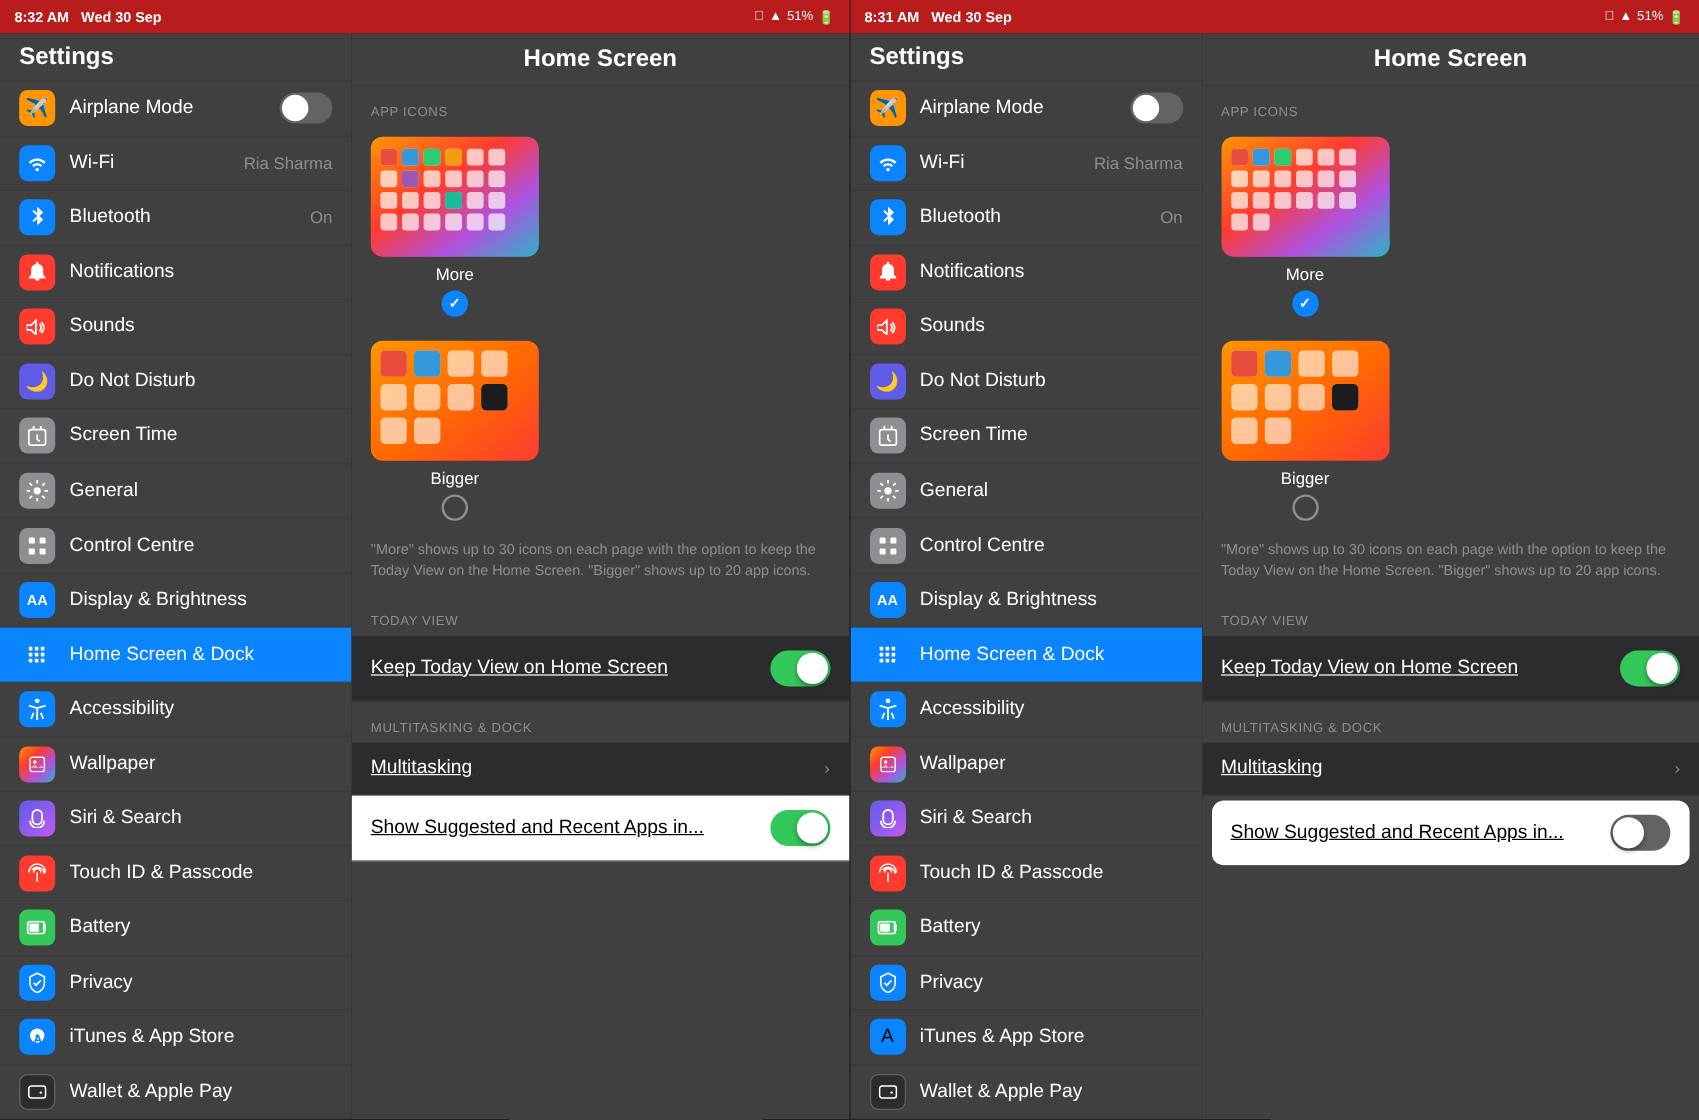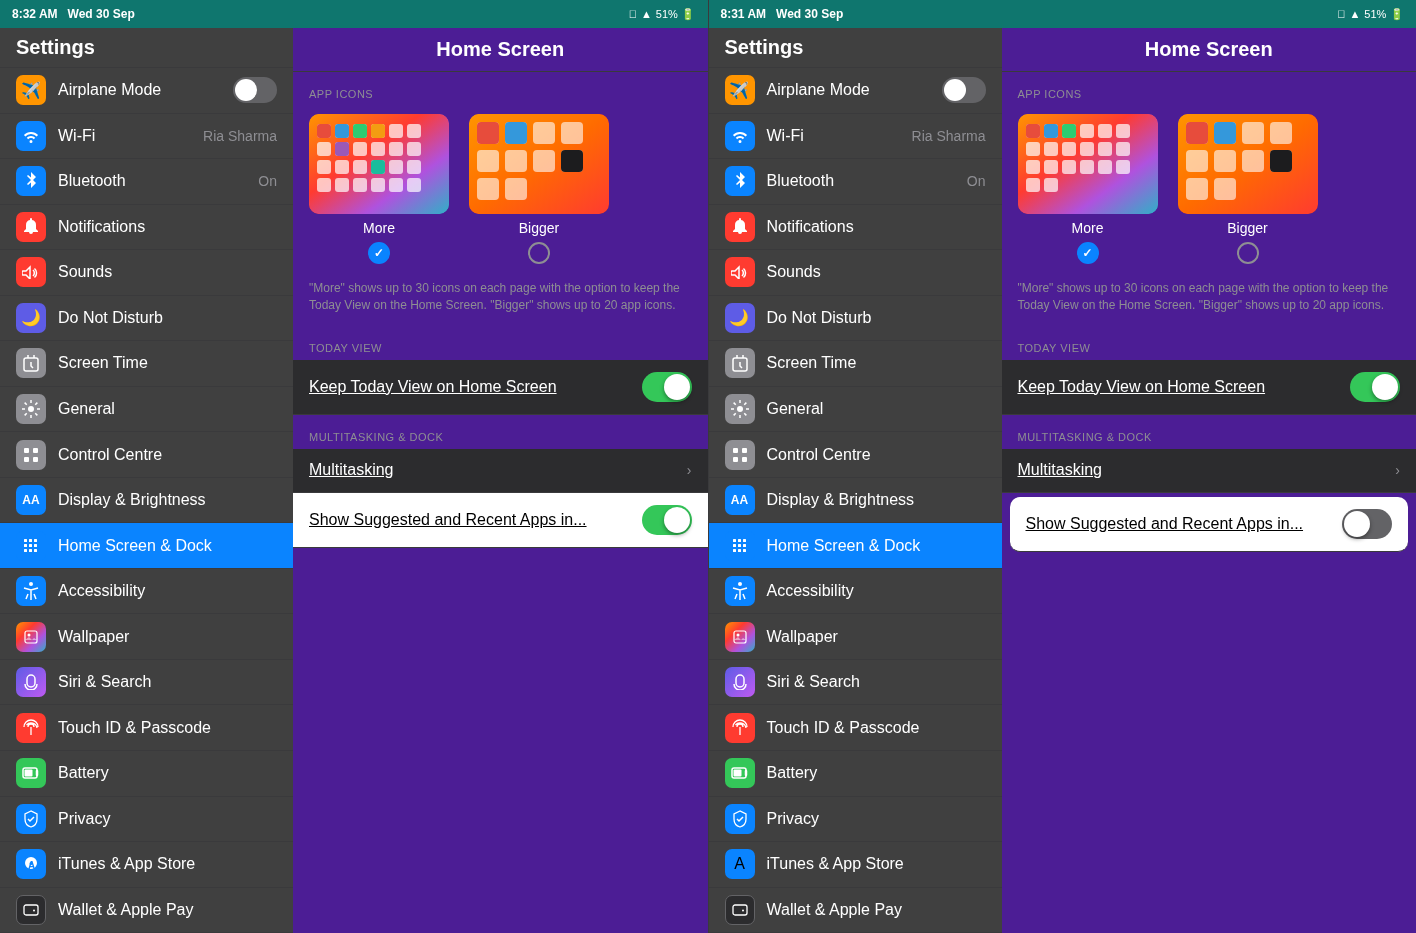--- a/index.html
+++ b/index.html
@@ -19,21 +19,21 @@
       height: 933px;
       display: flex;
       flex-direction: column;
       background: #1c1c1e;
       position: relative;
     }
 
     
     .status-bar {
       height: 28px;
-      background: #0f766e;
+      background: #b91c1c;
       display: flex;
       align-items: center;
       justify-content: space-between;
       padding: 0 12px;
       flex-shrink: 0;
     }
     .status-time {
       font-size: 12px;
       font-weight: 600;
       color: #fff;
@@ -115,21 +115,21 @@
       height: 22px;
       border-radius: 11px;
       background: #fff;
       top: 2px;
       left: 2px;
     }
 
     
     .detail-panel {
       flex: 1;
-      background: #4c1d95;
+      background: #404040;
       display: flex;
       flex-direction: column;
       overflow-y: auto;
     }
     .detail-header {
       padding: 10px 16px;
       font-size: 20px;
       font-weight: 700;
       color: #fff;
       border-bottom: 1px solid #3a3a3c;
@@ -140,20 +140,21 @@
       font-size: 11px;
       color: #8e8e93;
       padding: 16px 16px 6px 16px;
       text-transform: uppercase;
       letter-spacing: 0.5px;
     }
 
     
     .app-icons-row {
       display: flex;
+      flex-direction: column;
       gap: 20px;
       padding: 8px 24px 16px 16px;
       align-items: flex-start;
     }
     .app-icon-option {
       display: flex;
       flex-direction: column;
       align-items: center;
       gap: 6px;
     }

